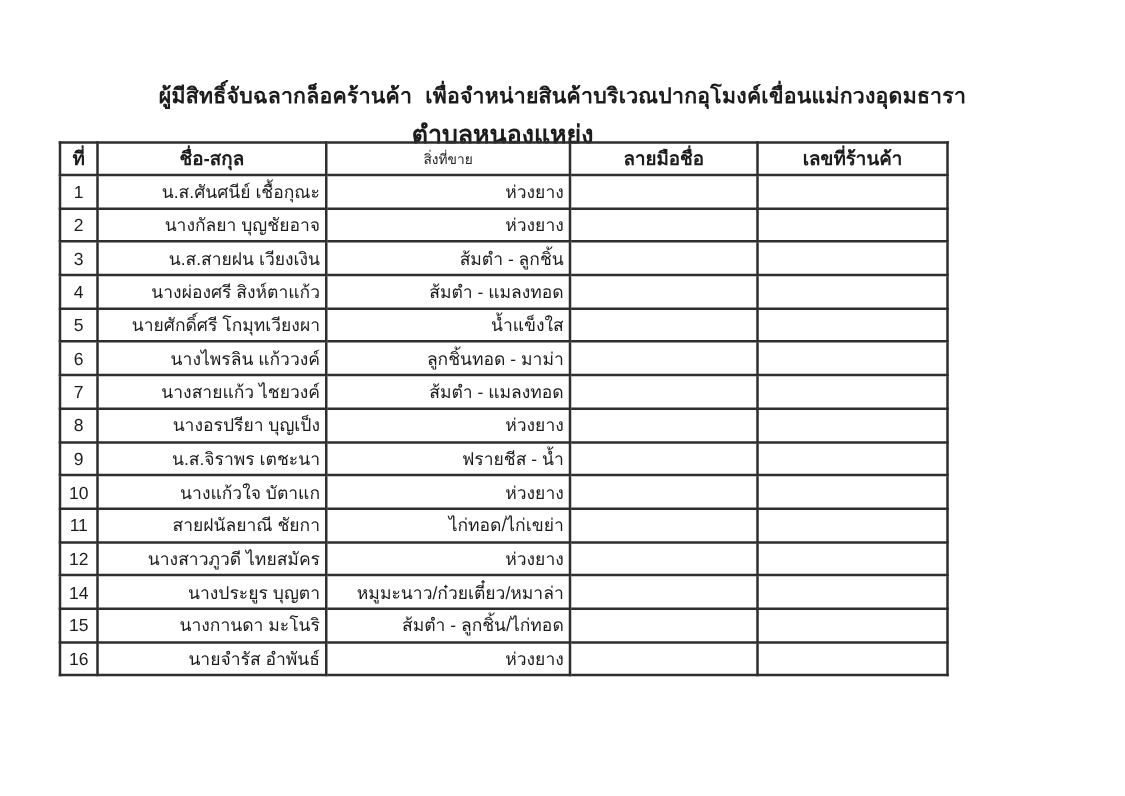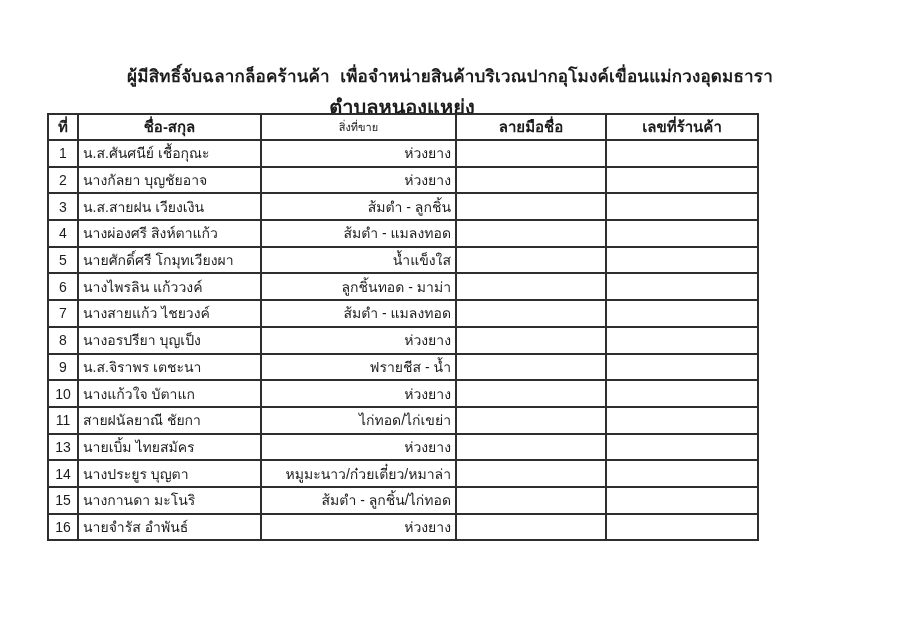--- a/index.html
+++ b/index.html
@@ -58,21 +58,21 @@
   table.lot-table th.small-header {
     font-size: 11px;
     font-weight: normal;
   }
   table.lot-table td {
     height: 24.7px;
     font-size: 14px;
     padding: 0 4px;
   }
   td.cell-no   { text-align: center; font-size: 13px; padding: 0; }
-  td.cell-name { text-align: left; font-size: 14px; }
+  td.cell-name { text-align: right; font-size: 14px; }
   td.cell-item { text-align: right; font-size: 12px; }
   td.cell-sign, td.cell-shop { text-align: left; }
 </style>
 </head>
 <body>
 
 <div class="page">
 
   <div class="doc-title">ผู้มีสิทธิ์จับฉลากล็อคร้านค้า เพื่อจำหน่ายสินค้าบริเวณปากอุโมงค์เขื่อนแม่กวงอุดมธารา</div>
 
@@ -168,22 +168,22 @@
             <td class="cell-shop"></td>
           </tr>
           <tr>
             <td class="cell-no">11</td>
             <td class="cell-name">สายฝนัลยาณี ชัยกา</td>
             <td class="cell-item">ไก่ทอด/ไก่เขย่า</td>
             <td class="cell-sign"></td>
             <td class="cell-shop"></td>
           </tr>
           <tr>
-            <td class="cell-no">13</td>
-            <td class="cell-name">นายเบิ้ม ไทยสมัคร</td>
+            <td class="cell-no">12</td>
+            <td class="cell-name">นางสาวภูวดี ไทยสมัคร</td>
             <td class="cell-item">ห่วงยาง</td>
             <td class="cell-sign"></td>
             <td class="cell-shop"></td>
           </tr>
           <tr>
             <td class="cell-no">14</td>
             <td class="cell-name">นางประยูร บุญตา</td>
             <td class="cell-item">หมูมะนาว/ก๋วยเตี๋ยว/หมาล่า</td>
             <td class="cell-sign"></td>
             <td class="cell-shop"></td>

